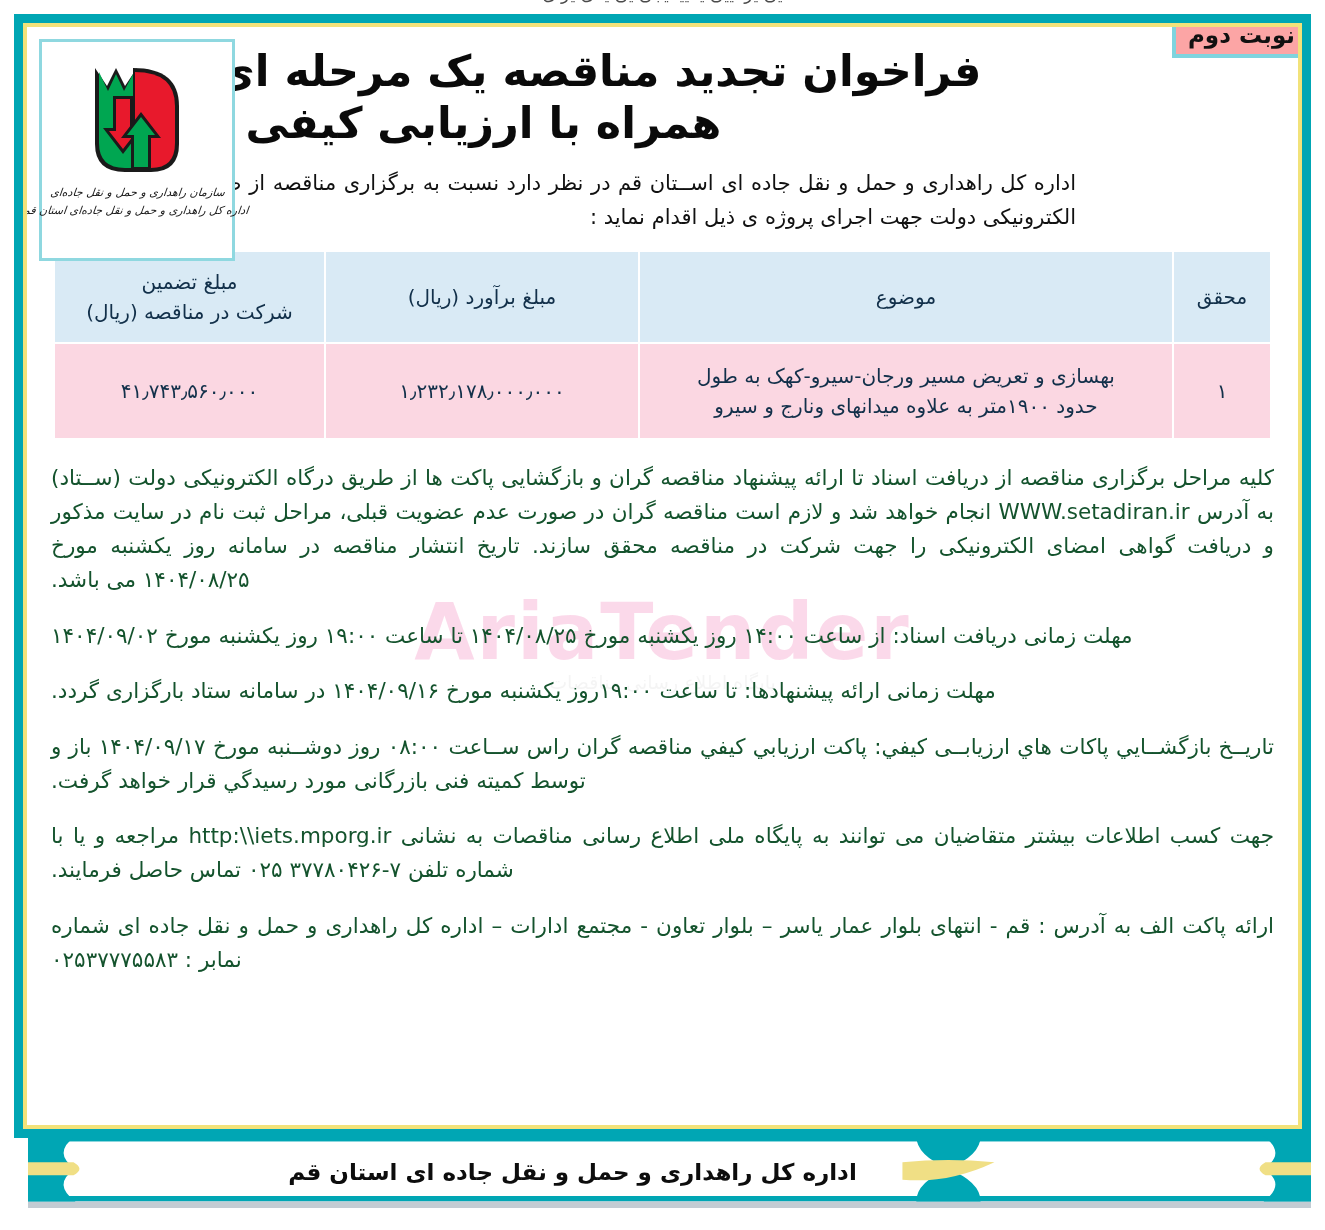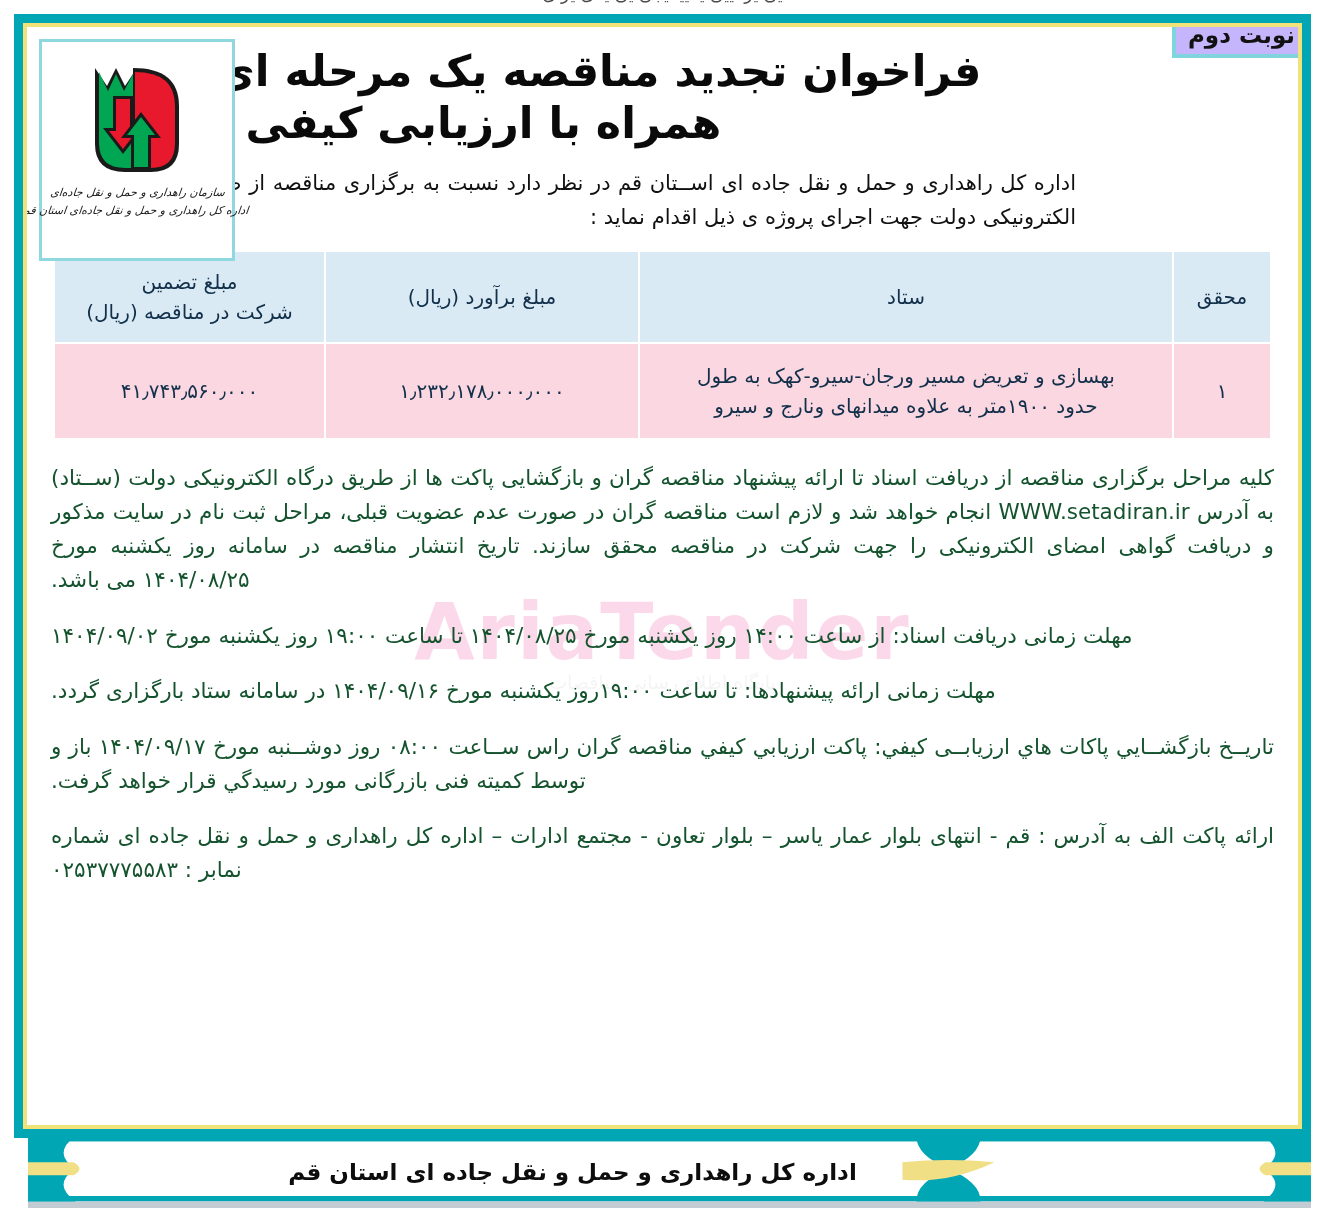--- a/index.html
+++ b/index.html
@@ -60,21 +60,21 @@
     inset: 0;
     background: #ffffff;
     overflow: hidden;
   }
 
   
   .nobat-badge {
     position: absolute;
     top: -13px;
     right: -13px;
-    background: #c4b5fd;
+    background: #fca5a5;
     border: 4px solid #7fd4de;
     padding: 4px 12px 6px 12px;
     font-size: 23px;
     font-weight: bold;
     color: #111111;
     line-height: 1.15;
     z-index: 6;
     letter-spacing: -0.5px;
   }
 
@@ -271,21 +271,21 @@
       <div class="heading-line">فراخوان تجدید مناقصه یک مرحله ای عمومی</div>
       <div class="heading-line">همراه با ارزیابی کیفی (فشرده)</div>
     </div>
 
     <div class="intro">اداره کل راهداری و حمل و نقل جاده ای اســتان قم در نظر دارد نسبت به برگزاری مناقصه از طریق سامانه تدارکات الکترونیکی دولت جهت اجرای پروژه ی ذیل اقدام نماید :</div>
 
     <table class="tender">
       <thead>
         <tr>
           <th class="col-radif">محقق</th>
-          <th class="col-mowzu">ستاد</th>
+          <th class="col-mowzu">موضوع</th>
           <th class="col-baravord">مبلغ برآورد (ریال)</th>
           <th class="col-tazmin">
             <div>مبلغ تضمین</div>
             <div>شرکت در مناقصه (ریال)</div>
           </th>
         </tr>
       </thead>
       <tbody>
         <tr>
           <td>۱</td>
@@ -302,20 +302,21 @@
     <div class="watermark">
       <div class="wm-text">AriaTender</div>
       <div class="wm-sub">پایگاه اطلاع رسانی مناقصات</div>
     </div>
 
     <div class="body-copy">
       <p class="para">کلیه مراحل برگزاری مناقصه از دریافت اسناد تا ارائه پیشنهاد مناقصه گران و بازگشایی پاکت ها از طریق درگاه الکترونیکی دولت (ســتاد) به آدرس WWW.setadiran.ir انجام خواهد شد و لازم است مناقصه گران در صورت عدم عضویت قبلی، مراحل ثبت نام در سایت مذکور و دریافت گواهی امضای الکترونیکی را جهت شرکت در مناقصه محقق سازند. تاریخ انتشار مناقصه در سامانه  روز یکشنبه مورخ ۱۴۰۴/۰۸/۲۵  می باشد.</p>
       <p class="para">مهلت زمانی دریافت اسناد: از ساعت ۱۴:۰۰ روز یکشنبه مورخ ۱۴۰۴/۰۸/۲۵ تا ساعت ۱۹:۰۰ روز یکشنبه مورخ ۱۴۰۴/۰۹/۰۲</p>
       <p class="para">مهلت زمانی ارائه پیشنهادها: تا ساعت ۱۹:۰۰روز یکشنبه مورخ ۱۴۰۴/۰۹/۱۶ در سامانه ستاد بارگزاری گردد.</p>
       <p class="para">تاریــخ بازگشــایي پاکات هاي ارزیابــی کیفي:  پاکت ارزیابي کیفي مناقصه گران راس ســاعت ۰۸:۰۰ روز دوشــنبه مورخ ۱۴۰۴/۰۹/۱۷ باز و توسط کمیته فنی بازرگانی مورد رسیدگي قرار خواهد گرفت.</p>
+      <p class="para">جهت کسب اطلاعات بیشتر متقاضیان می توانند به پایگاه ملی اطلاع رسانی مناقصات به نشانی http:\\iets.mporg.ir مراجعه و یا با شماره تلفن ۷-۳۷۷۸۰۴۲۶ ۰۲۵ تماس حاصل فرمایند.</p>
       <p class="para">ارائه پاکت الف به آدرس : قم - انتهای بلوار عمار یاسر – بلوار تعاون - مجتمع ادارات – اداره کل راهداری و حمل و نقل جاده ای شماره نمابر : ۰۲۵۳۷۷۷۵۵۸۳</p>
 
     </div>
 
   </div>
  </div>
 </div>
 
 <div class="footer-ribbon">
   <svg class="ribbon-svg" viewBox="0 0 1297 66" preserveAspectRatio="none" aria-hidden="true">

